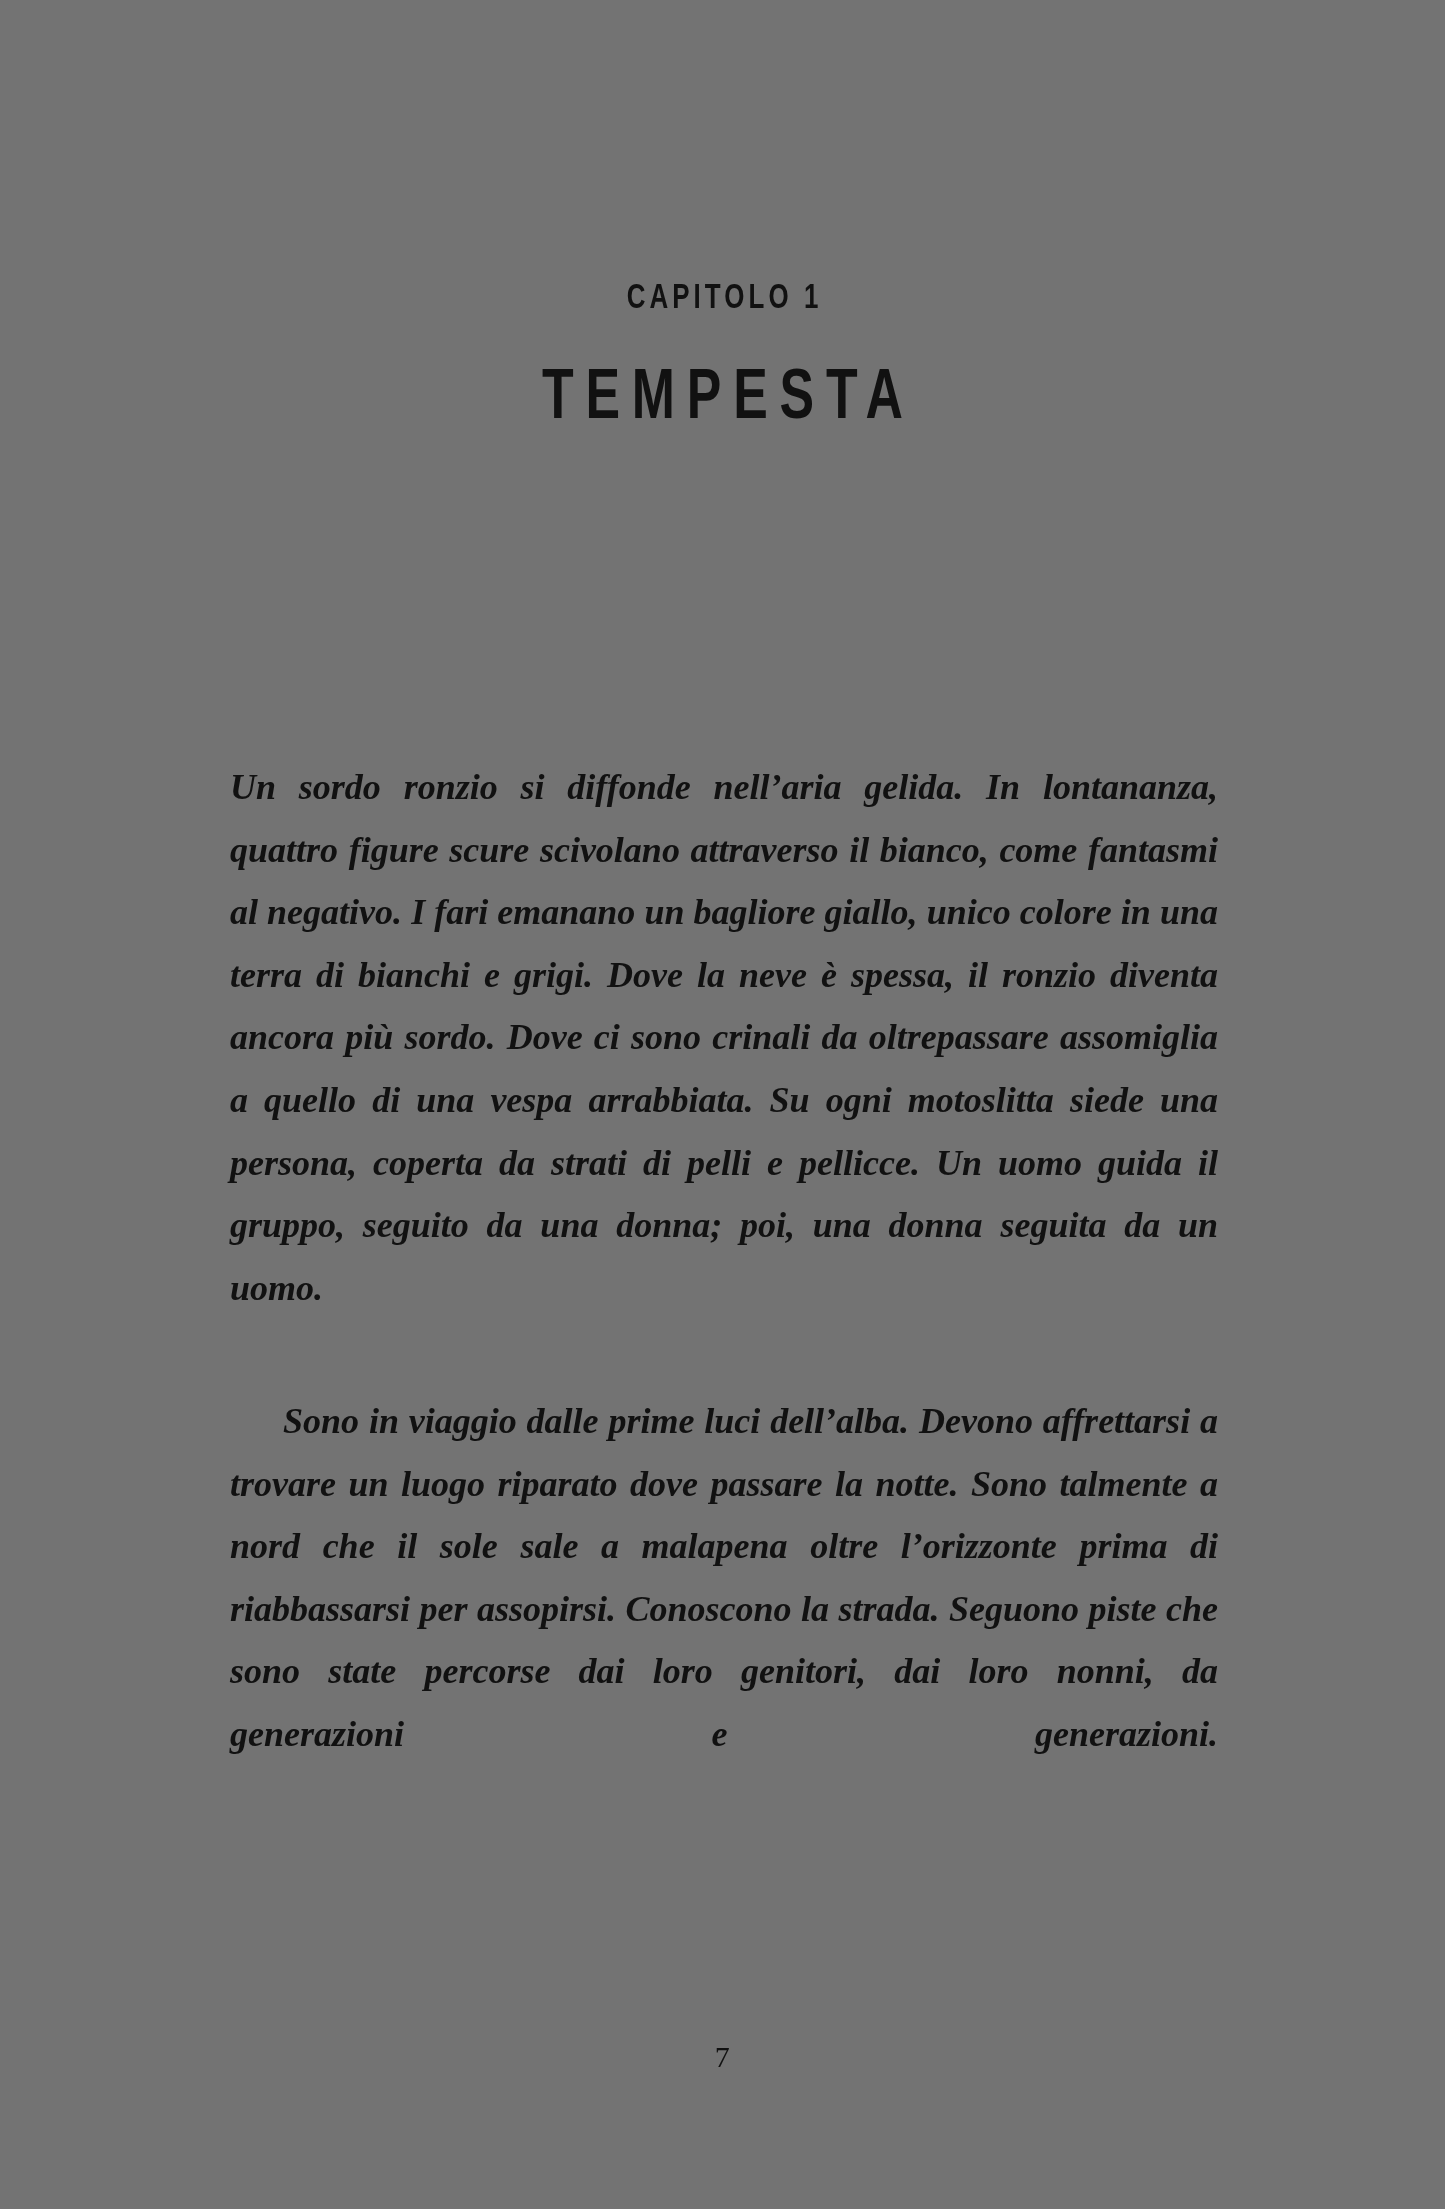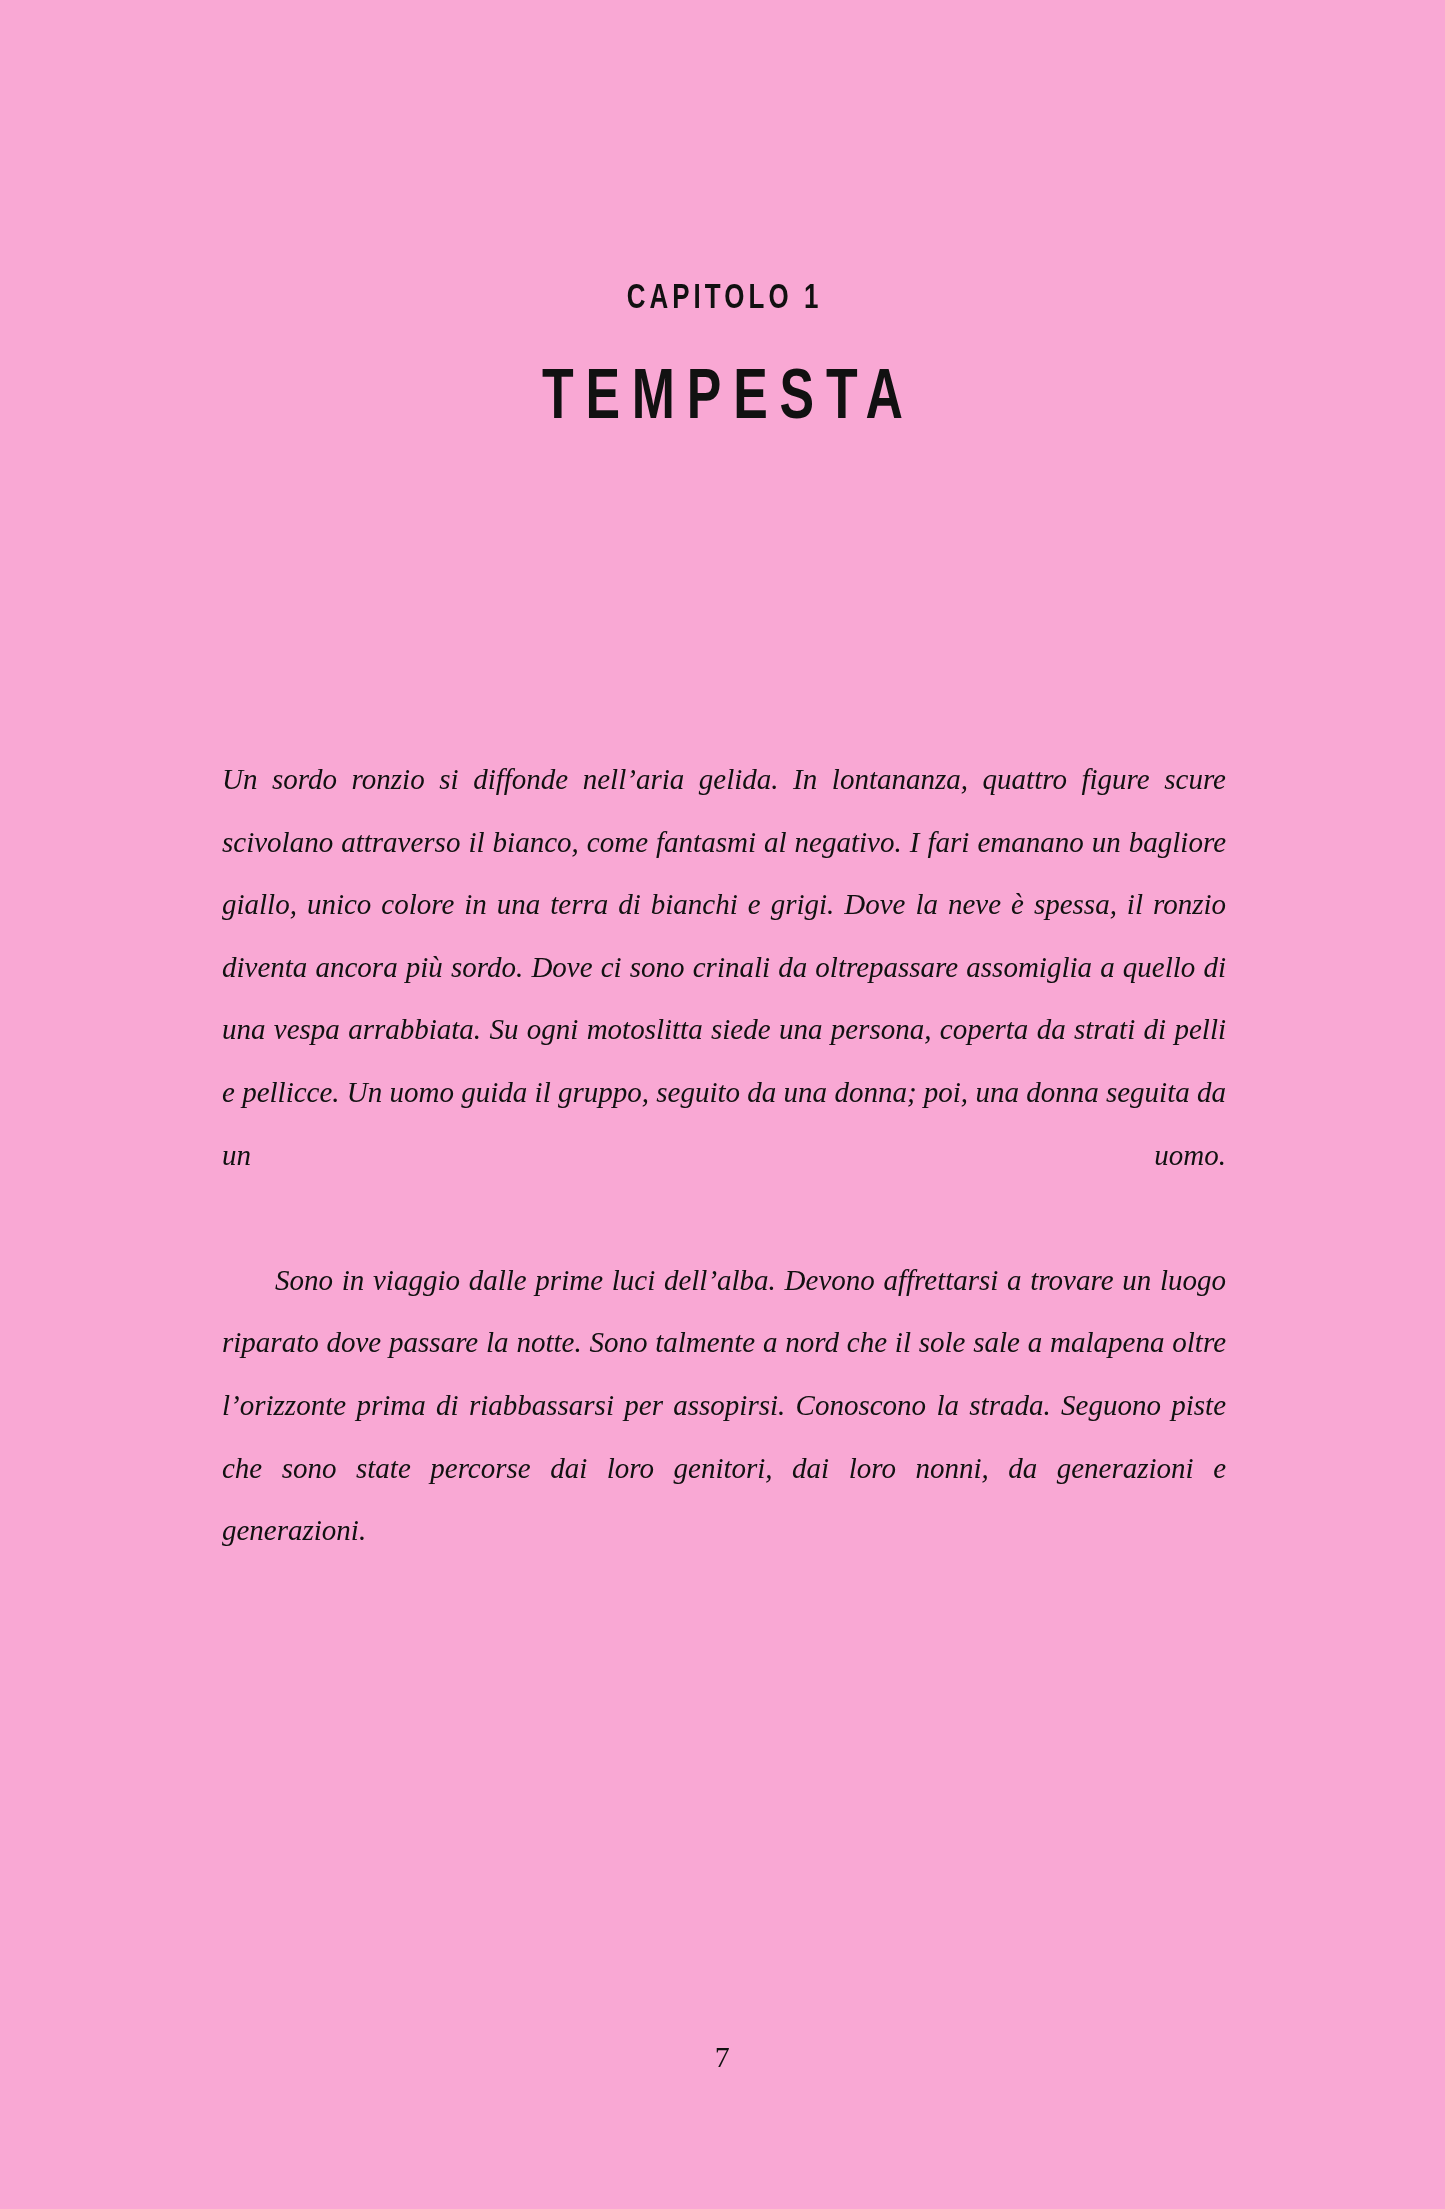--- a/index.html
+++ b/index.html
@@ -6,21 +6,21 @@
     margin: 0;
     padding: 0;
     background: #ffffff;
   }
 
   .page {
     position: relative;
     width: 1445px;
     height: 2209px;
     margin: 0 auto;
-    background: #f9a8d4;
+    background: #737373;
     overflow: hidden;
     font-family: "Liberation Serif", "DejaVu Serif", serif;
   }
 
   
   .chapter-head {
     position: absolute;
     left: 0;
     top: 278px;
     width: 100%;
@@ -58,28 +58,29 @@
 
   
   .body-block {
     position: absolute;
     left: 222px;
     top: 748px;
     width: 1004px;
   }
 
   .body-block p {
-    margin: 0;
+    margin: 8px;
     font-style: italic;
-    font-size: 29px;
+    font-size: 36px;
     line-height: 62.6px;
     color: #111111;
     text-align: justify;
     text-justify: inter-word;
     hyphens: manual;
+    font-weight: bold;
     -webkit-hyphens: manual;
   }
 
   .body-block p.indent {
     text-indent: 53px;
   }
 
   
   .body-block p::after {
     content: "";

